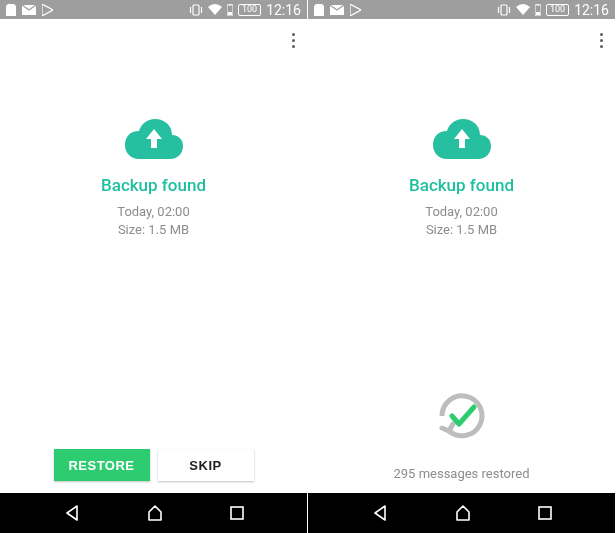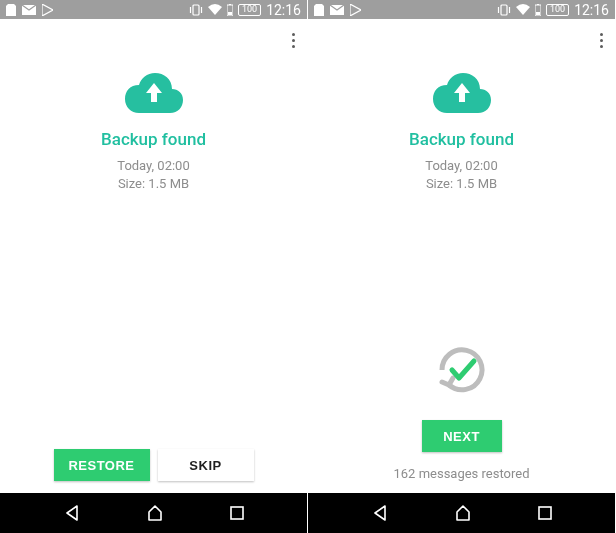--- a/index.html
+++ b/index.html
@@ -50,21 +50,21 @@
       right: 12px;
       display: flex;
       flex-direction: column;
       gap: 3px;
     }
     .overflow span {
       width: 3px; height: 3px; background: #5c5c5c; border-radius: 50%;
     }
     .center-block {
       display: flex; flex-direction: column; align-items: center;
-      padding-top: 50px;
+      padding-top: 96px;
     }
     .cloud-wrap { margin-bottom: 10px; }
     .title {
       color: #20bfa0; font-size: 17px; font-weight: 500;
       margin-bottom: 8px;
     }
     .subtitle {
       color: #8d8d8d; font-size: 13px; line-height: 1.35;
       text-align: center; margin-bottom: 14px;
     }
@@ -229,22 +229,21 @@
     </div>
 
     <div class="footer-right">
       <div class="success-wrap">
         <svg width="64" height="64" viewBox="0 0 64 64">
           <path d="M12 32 A20 20 0 1 1 19 47" fill="none" stroke="#bdbdbd" stroke-width="5"></path>
           <path d="M19 47 L12 44 M19 47 L23 40" stroke="#bdbdbd" stroke-width="5" fill="none" stroke-linecap="round"></path>
           <path d="M22 32 L29 40 L44 23" fill="none" stroke="#2ecc71" stroke-width="5" stroke-linecap="round" stroke-linejoin="round"></path>
         </svg>
       </div>
-      <button class="btn btn-primary btn-next">Next</button>
-      <div class="restored-msg">162 messages restored</div>
+      <div class="restored-msg">295 messages restored</div>
     </div>
   </div>
 
   <div class="navbar">
     <svg width="18" height="18" viewBox="0 0 18 18">
         <path d="M14 2 L4 9 L14 16 Z" fill="none" stroke="#fff" stroke-width="1.6" stroke-linejoin="round"></path>
       </svg>
     <svg width="18" height="18" viewBox="0 0 18 18">
         <path d="M3 16 L3 8 L9 2 L15 8 L15 16 Z" fill="none" stroke="#fff" stroke-width="1.6" stroke-linejoin="round"></path>
       </svg>

